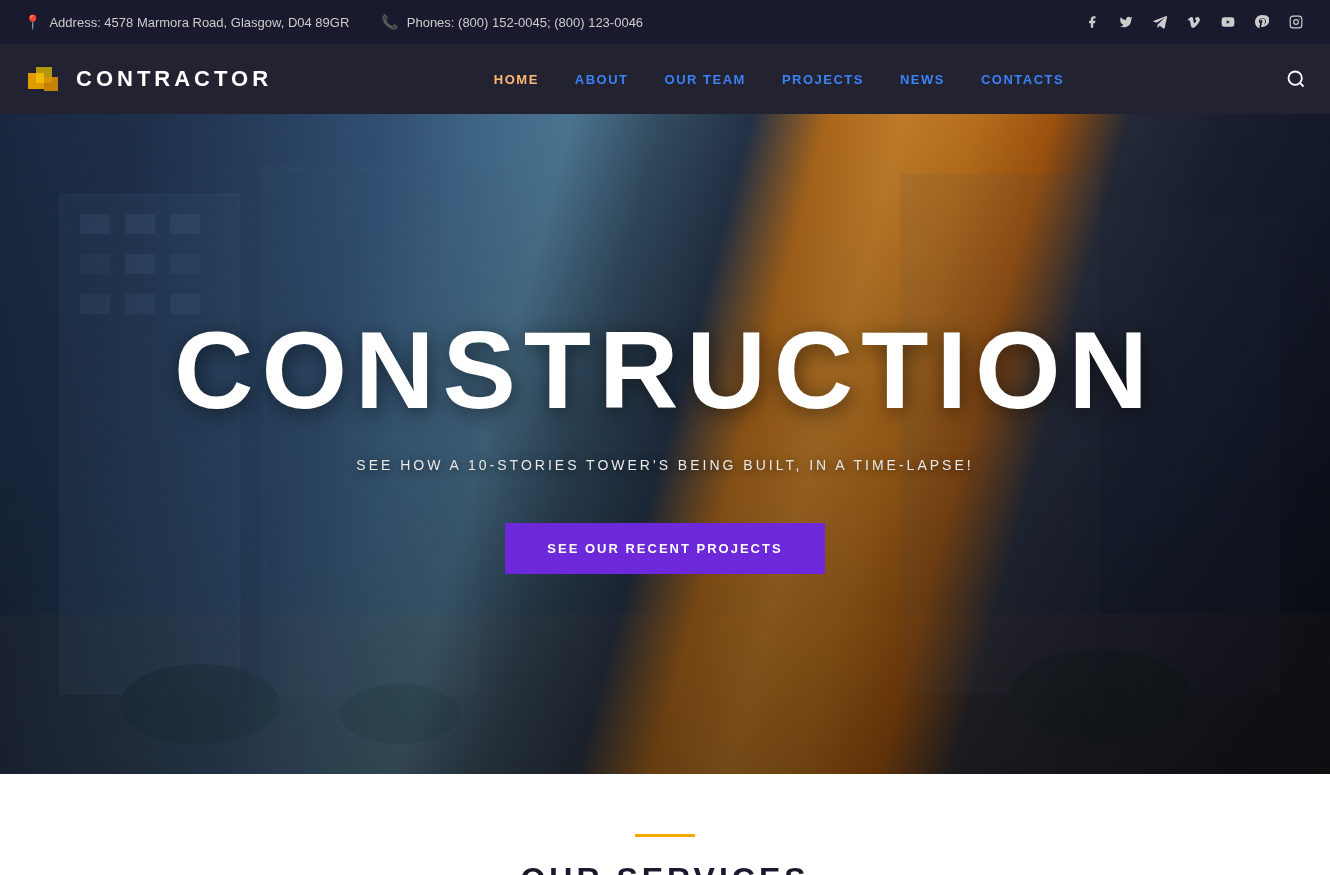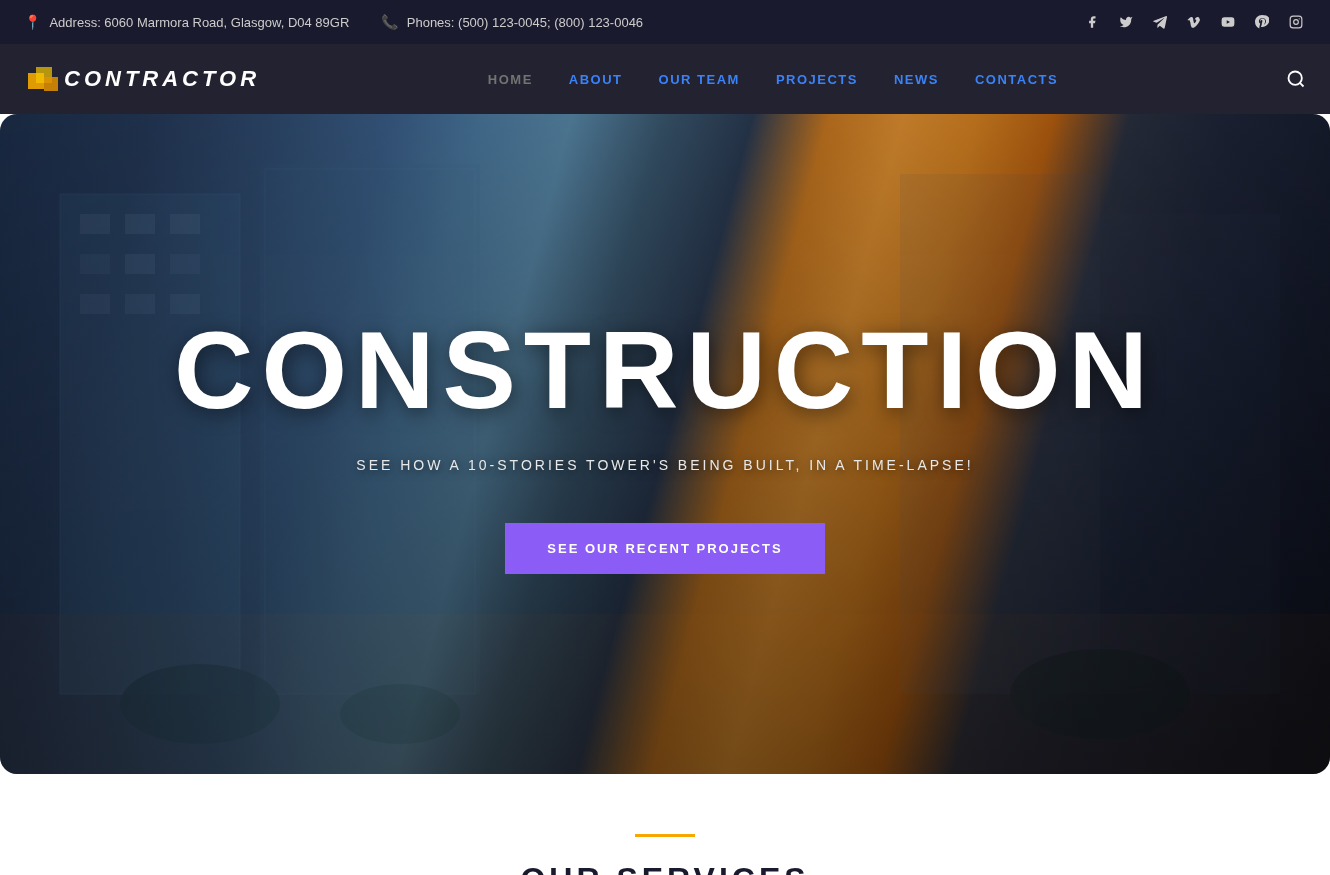--- a/index.html
+++ b/index.html
@@ -39,22 +39,22 @@
       justify-content: space-between;
       padding: 0 24px;
       height: 70px;
       position: sticky;
       top: 0;
       z-index: 100;
     }
     .logo {
       display: flex;
       align-items: center;
+      gap: 12px;
       text-decoration: none;
-      font-style: italic;
     }
     .logo-text {
       color: #fff;
       font-size: 22px;
       font-weight: 700;
       letter-spacing: 4px;
       text-transform: uppercase;
     }
     .nav {
       display: flex;
@@ -64,41 +64,40 @@
     .nav-item {
       color: #3b82f6;
       text-decoration: none;
       font-size: 13px;
       font-weight: 600;
       letter-spacing: 1.5px;
       text-transform: uppercase;
       cursor: pointer;
       transition: color 0.2s;
     }
-    .nav-item.active { color: #737373; }
+    .nav-item.active { color: #fdba74; }
     .search-icon-btn {
       background: none;
       border: none;
       cursor: pointer;
       color: #fff;
       font-size: 18px;
       display: flex;
       align-items: center;
     }
 
     
     .hero {
       position: relative;
       width: 1330px;
       height: 660px;
       overflow: hidden;
       display: flex;
       align-items: center;
       justify-content: center;
-      border-radius: 17px;
     }
     
     .hero-building {
       position: absolute;
       inset: 0;
       background:
         
         linear-gradient(180deg,
           rgba(50,80,130,0.6) 0%,
           rgba(70,110,160,0.5) 40%,
@@ -126,21 +125,21 @@
     .hero-subtitle {
       font-size: 14px;
       font-weight: 400;
       letter-spacing: 3px;
       text-transform: uppercase;
       color: #e8e8e8;
       margin-bottom: 50px;
       text-shadow: 1px 2px 8px rgba(0,0,0,0.6);
     }
     .hero-btn {
-      background: #8b5cf6;
+      background: #6d28d9;
       color: #fff;
       border: none;
       padding: 18px 42px;
       font-size: 13px;
       font-weight: 700;
       letter-spacing: 2px;
       text-transform: uppercase;
       cursor: pointer;
       transition: background 0.2s;
     }
@@ -168,25 +167,25 @@
     
     .logo-svg { width: 40px; height: 40px; }
   </style>
 </head>
 <body>
 
 <div class="topbar">
   <div class="topbar-left">
     <div class="topbar-item">
       <span style="color:#f5a800; font-size:14px;">📍</span>
-      <span>Address: 6060 Marmora Road, Glasgow, D04 89GR</span>
+      <span>Address: 4578 Marmora Road, Glasgow, D04 89GR</span>
     </div>
     <div class="topbar-item">
       <span style="color:#f5a800; font-size:14px;">📞</span>
-      <span>Phones: (500) 123-0045; (800) 123-0046</span>
+      <span>Phones: (800) 152-0045; (800) 123-0046</span>
     </div>
   </div>
   <div class="topbar-right">
     <a class="social-icon" href="#">
       <svg width="14" height="14" viewBox="0 0 24 24" fill="currentColor">
           <path d="M18 2h-3a5 5 0 0 0-5 5v3H7v4h3v8h4v-8h3l1-4h-4V7a1 1 0 0 1 1-1h3z"></path>
         </svg>
     </a>
     <a class="social-icon" href="#">
       <svg width="14" height="14" viewBox="0 0 24 24" fill="currentColor">

